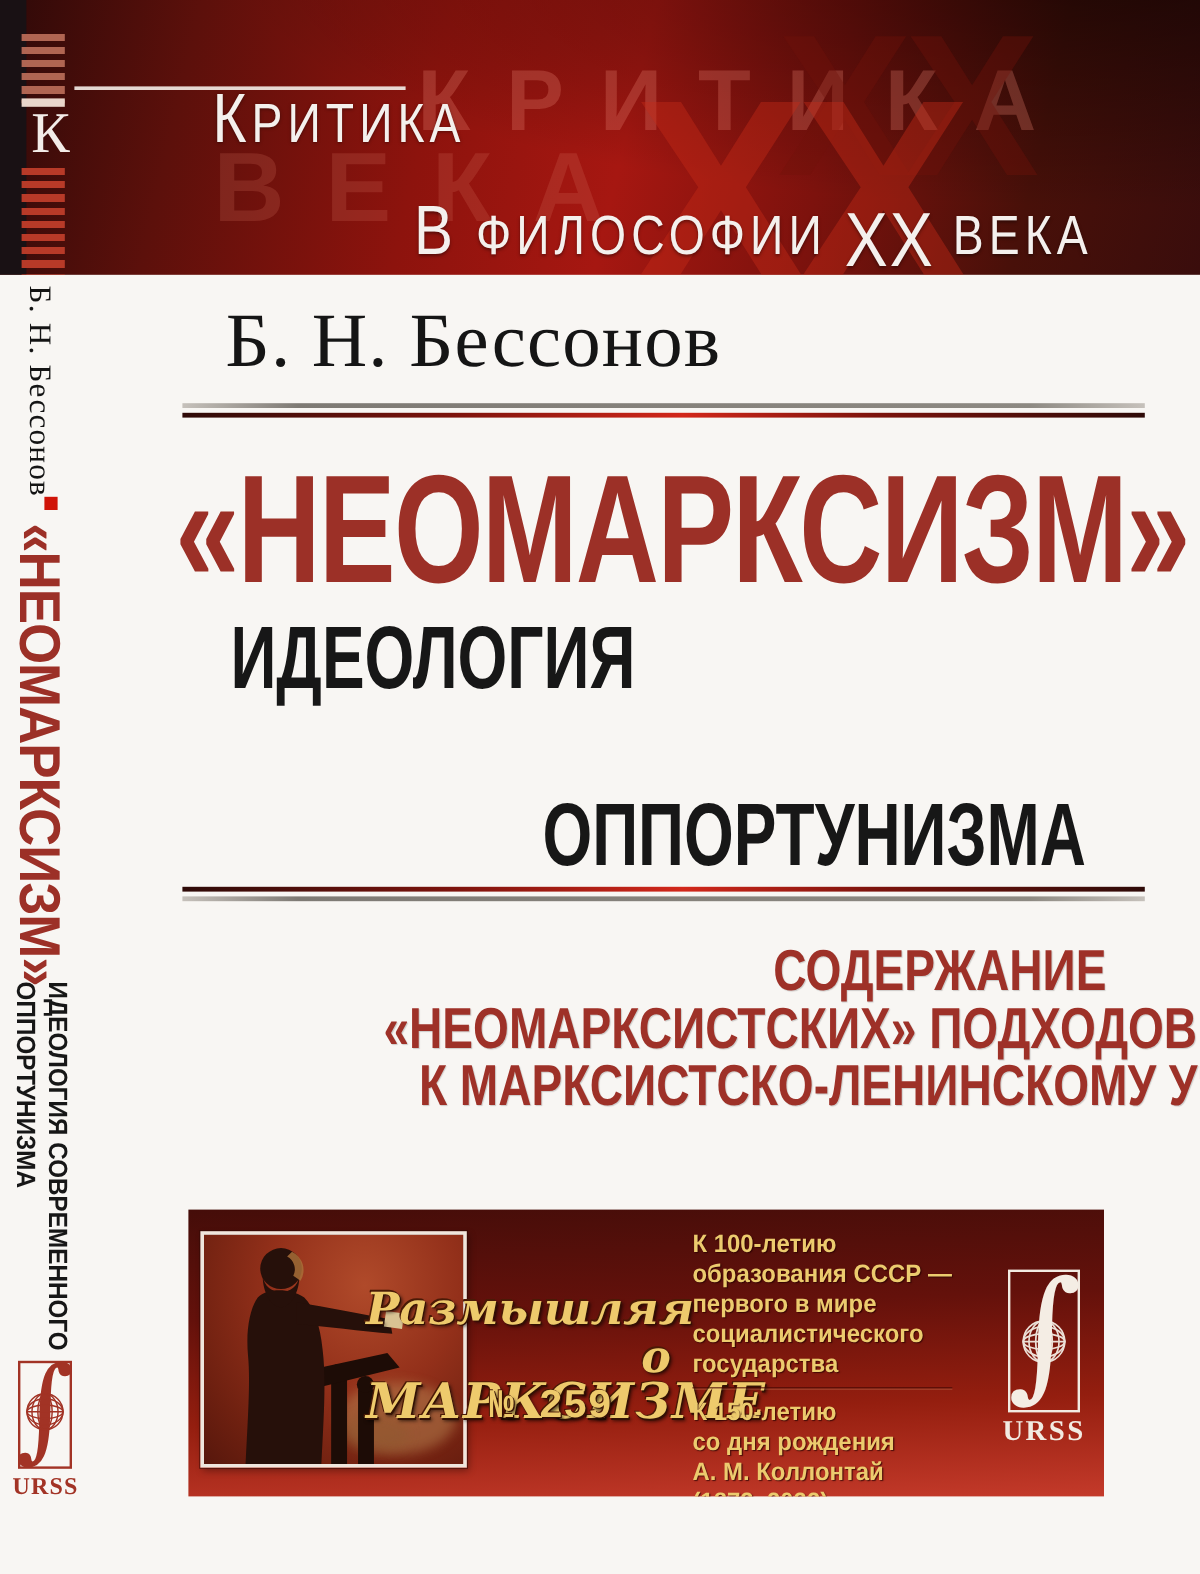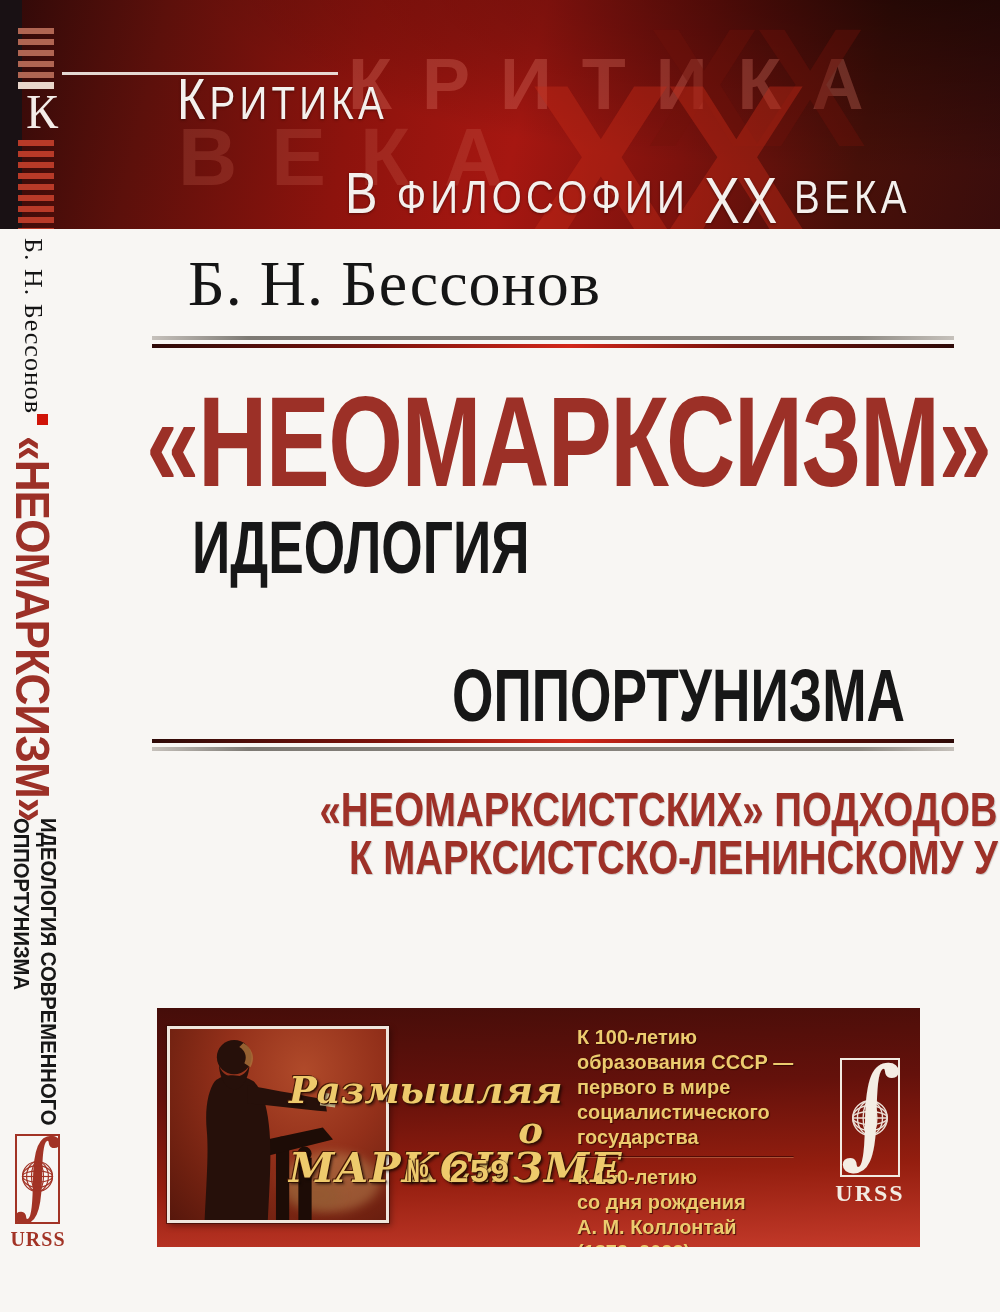--- a/index.html
+++ b/index.html
@@ -90,21 +90,21 @@
   .series-banner{
     left:157px; top:1008px; width:763px; height:239px; overflow:hidden;
     background:linear-gradient(178deg,#450d09 0%,#64110b 35%,#941e0f 68%,#c43a2a 100%);
   }
   .marx-frame{left:10px; top:18px; width:216px; height:191px;
     border:3px solid #efe6dd;
     box-shadow:0 0 0 1px rgba(50,10,5,.6), 2px 3px 6px rgba(0,0,0,.35);
     background:radial-gradient(ellipse at 62% 22%, #b04a2a 0%, #93301a 42%, #6e2010 78%, #57170c 100%);
     z-index:1;}
   .marx-frame svg{display:block; width:100%; height:100%;}
-  .series-name{left:132px; top:62px; width:254px; text-align:right; z-index:3;
+  .series-name{left:148px; top:62px; width:254px; text-align:right; z-index:3;
     font-family:"DejaVu Serif", serif; font-style:italic; font-weight:bold; color:#eeca6c;
     text-shadow:-1px -1px 0 #4a1a06, 1px 1px 0 #331104, 2px 2px 3px rgba(0,0,0,.65);}
   .series-name .l1{font-size:37px; line-height:40px;}
   .series-name .l2{font-size:41px; line-height:36px; letter-spacing:1px;}
   .issue-number{left:232px; top:146px; width:140px; text-align:center; z-index:3;
     font-family:Liberation Mono, monospace; font-weight:bold; font-size:34px; color:#eeca6c;
     text-shadow:-1px -1px 0 #4a1a06, 1px 1px 0 #331104, 2px 2px 3px rgba(0,0,0,.65);}
   .dedication{left:420px; top:16px; width:250px; z-index:3;
     font-size:21px; font-weight:bold; color:#eccb6e; line-height:25px;
     transform:scaleX(.95); transform-origin:0 0;
@@ -182,20 +182,21 @@
   <div class="abs black-line bl-3">
     <span class="condX">ОППОРТУНИЗМА</span>
   </div>
 
   <div class="abs rule rule-bottom">
     <div class="bar bar-red"></div>
     <div class="bar bar-gray"></div>
   </div>
 
   <div class="abs tagline">
+    <div><span class="condXr">СОДЕРЖАНИЕ</span></div>
     <div><span class="condXr">«НЕОМАРКСИСТСКИХ» ПОДХОДОВ</span></div>
     <div><span class="condXr">К МАРКСИСТСКО-ЛЕНИНСКОМУ УЧЕНИЮ</span></div>
   </div>
 
   <div class="abs series-banner">
 
     <div class="abs marx-frame">
       <svg viewBox="0 0 212 190" preserveAspectRatio="none">
         <defs>
           <filter id="soft" x="-40%" y="-40%" width="180%" height="180%">

